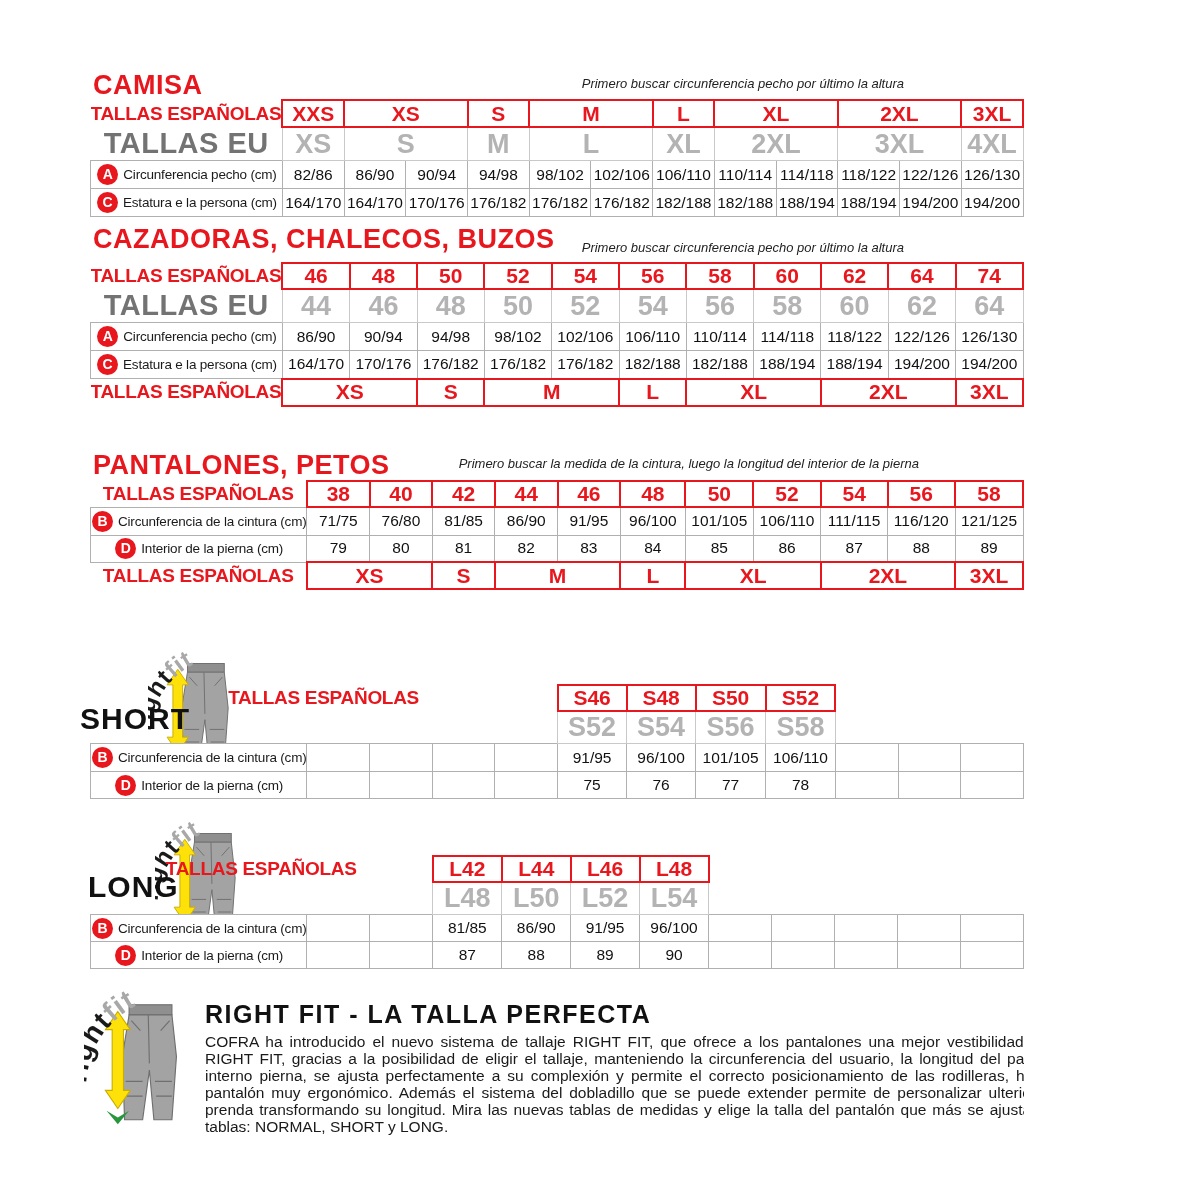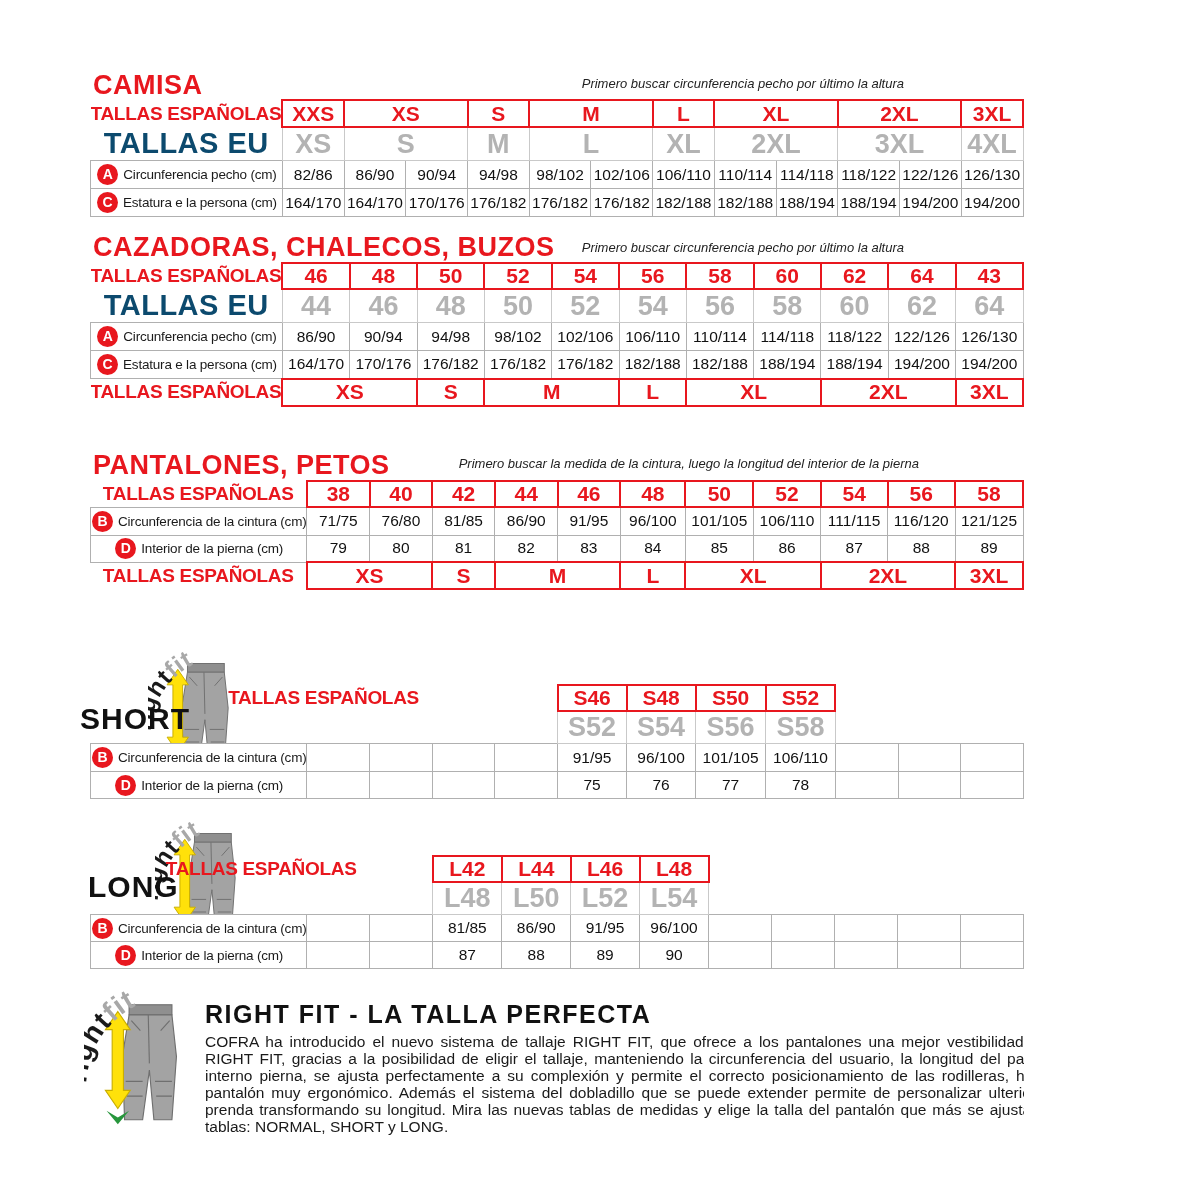--- a/index.html
+++ b/index.html
@@ -5,21 +5,21 @@
   html,body{margin:0;padding:0;background:#fff;}
   #page{position:relative;width:1024px;height:1200px;background:#fff;overflow:hidden;
         font-family:"Liberation Sans","DejaVu Sans",sans-serif;color:#111;}
   .abs{position:absolute;}
   .sec-title{color:#e8171e;font-weight:bold;font-size:27px;letter-spacing:0.5px;white-space:nowrap;}
   .sec-title-black{color:#111;font-weight:bold;font-size:30px;letter-spacing:1px;white-space:nowrap;}
   .note{font-size:13px;color:#222;white-space:nowrap;text-align:right;font-style:italic;}
   table.size-table{border-collapse:collapse;table-layout:fixed;position:absolute;}
   table.size-table td{text-align:center;vertical-align:middle;overflow:hidden;white-space:nowrap;padding:0;}
   td.lbl-es{border:none;text-align:right;padding-right:8px;color:#e8171e;font-weight:bold;font-size:19px;letter-spacing:-0.3px;}
-  td.lbl-eu{border:none;text-align:left;padding-left:2px;color:#0c4a6e;font-weight:bold;font-size:29px;letter-spacing:0.5px;}
+  td.lbl-eu{border:none;text-align:left;padding-left:2px;color:#737373;font-weight:bold;font-size:29px;letter-spacing:0.5px;}
   td.sz-es{border:2px solid #e8171e;color:#e8171e;font-weight:bold;font-size:21px;background:#fff;margin-left:41px;}
   td.sz-eu{border:1px solid #c9c9c9;color:#b3b3b3;font-weight:bold;font-size:27px;background:#fff;}
   td.val{border:1px solid #b0b0b0;font-size:15.5px;color:#111;background:#fff;}
   td.row-label{border:1px solid #b0b0b0;text-align:left;padding-left:3px;background:#fff;}
   td.ghost{border:none;background:transparent;}
   .badge{display:inline-block;width:21px;height:21px;border-radius:50%;background:#e8171e;color:#fff;
          font-weight:bold;font-size:14px;line-height:21px;text-align:center;margin:0 5px 0 1px;vertical-align:middle;}
   .rl-text{font-size:13.5px;color:#1a1a1a;letter-spacing:-0.2px;vertical-align:middle;}
   .rf-title{color:#111;font-weight:bold;font-size:25px;letter-spacing:1.5px;white-space:nowrap;}
   .rf-body{font-size:15.5px;line-height:17px;color:#1a1a1a;text-align:justify;}
@@ -114,42 +114,42 @@
           <td class="val">182/188</td>
           <td class="val">182/188</td>
           <td class="val">188/194</td>
           <td class="val">188/194</td>
           <td class="val">194/200</td>
           <td class="val">194/200</td>
         </tr>
   </tbody>
     </table>
 
-  <div class="abs sec-title" style="left:93px;top:232px;">CAZADORAS, CHALECOS, BUZOS</div>
+  <div class="abs sec-title" style="left:93px;top:224px;">CAZADORAS, CHALECOS, BUZOS</div>
   <div class="abs note" style="right:120px;top:240px;">Primero buscar circunferencia pecho por último la altura</div>
 
   <table class="size-table" style="left:90px;top:262px;">
     <colgroup>
         <col style="width:192px">
         <col span="11" style="width:72.5px">
       </colgroup>
     <tbody>
         <tr style="height:25px">
       <td class="lbl-es">TALLAS ESPAÑOLAS</td>
     <td class="sz-es">46</td>
           <td class="sz-es">48</td>
           <td class="sz-es">50</td>
           <td class="sz-es">52</td>
           <td class="sz-es">54</td>
           <td class="sz-es">56</td>
           <td class="sz-es">58</td>
           <td class="sz-es">60</td>
           <td class="sz-es">62</td>
           <td class="sz-es">64</td>
-          <td class="sz-es">43</td>
+          <td class="sz-es">74</td>
         </tr>
     <tr style="height:29px">
       <td class="lbl-eu">TALLAS EU</td>
     <td class="sz-eu">44</td>
           <td class="sz-eu">46</td>
           <td class="sz-eu">48</td>
           <td class="sz-eu">50</td>
           <td class="sz-eu">52</td>
           <td class="sz-eu">54</td>
           <td class="sz-eu">56</td>

